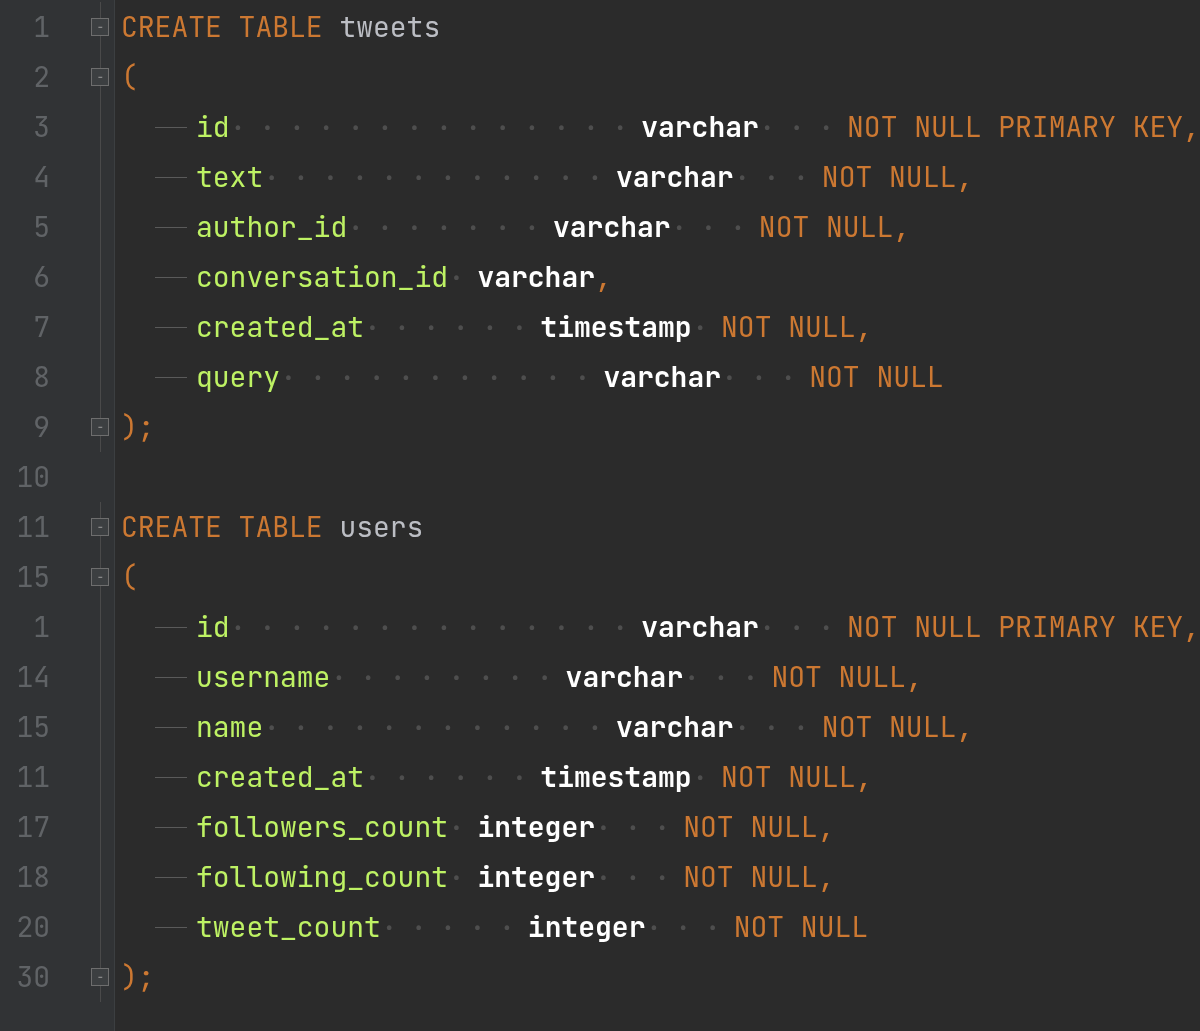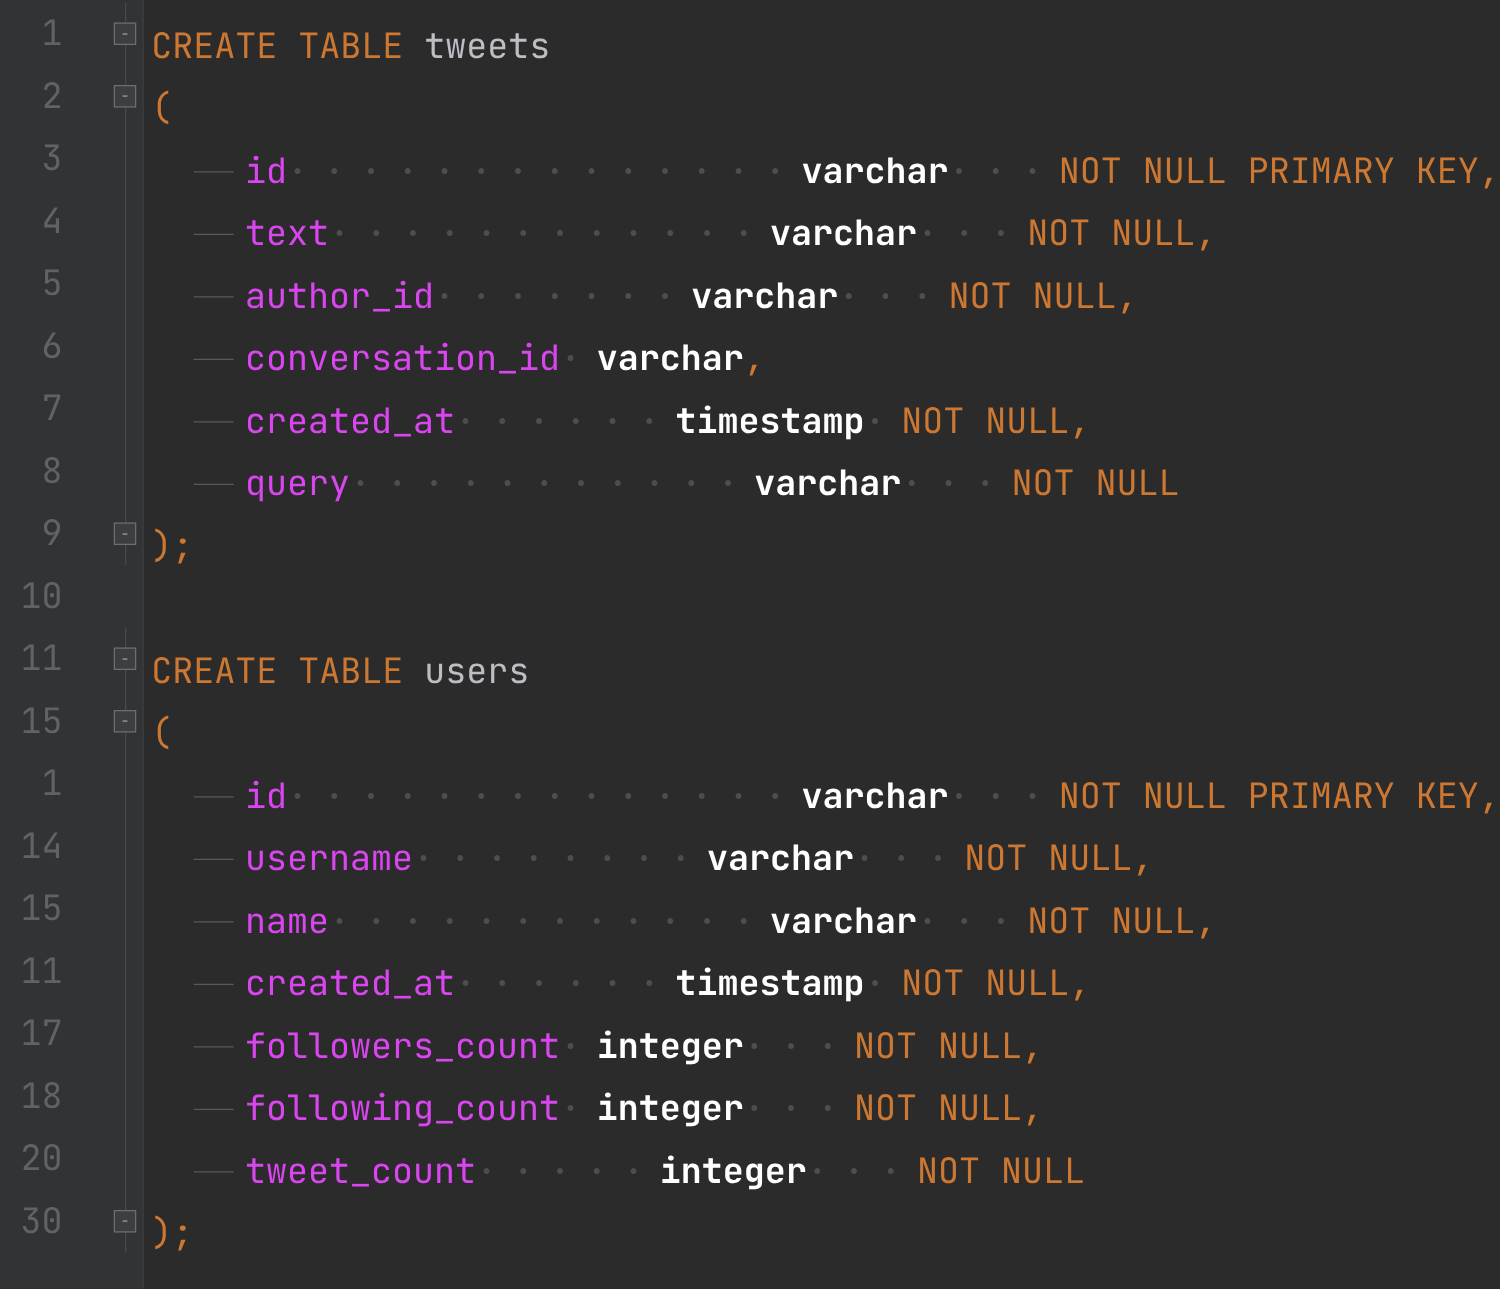--- a/index.html
+++ b/index.html
@@ -76,32 +76,32 @@
   }
   .fold-line {
     position:absolute;
     right:14px;
     top:0;bottom:0;
     width:1px;
     background:#4a4a4a;
   }
   .code {
     flex:1;
-    padding-top:12px;
+    padding-top:2px;
     position:relative;
     white-space:pre;
     overflow:hidden;
   }
   .code .row {
     height:50px;
     padding-left:6px;
   }
   .kw { color:#cc7832; }
   .typ { color:#ffffff;font-weight:bold; }
-  .ident { color:#d946ef; }
+  .ident { color:#bef264; }
   .punct { color:#cc7832; }
   .name-token { color:#bcbec4; }
   
   .dots {
     color:#4e4e4e;
     letter-spacing: 0.45em;
   }
   .leading-tab {
     display:inline-block;
     width:75px;

